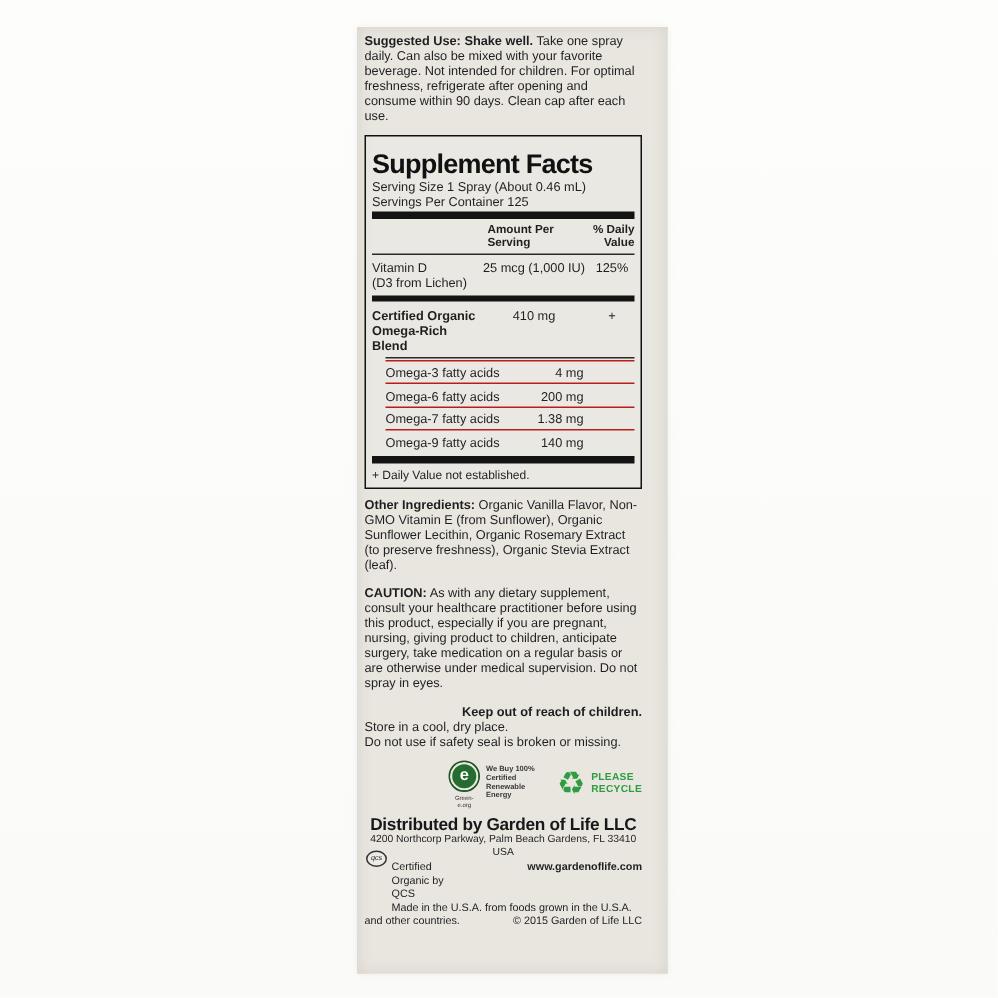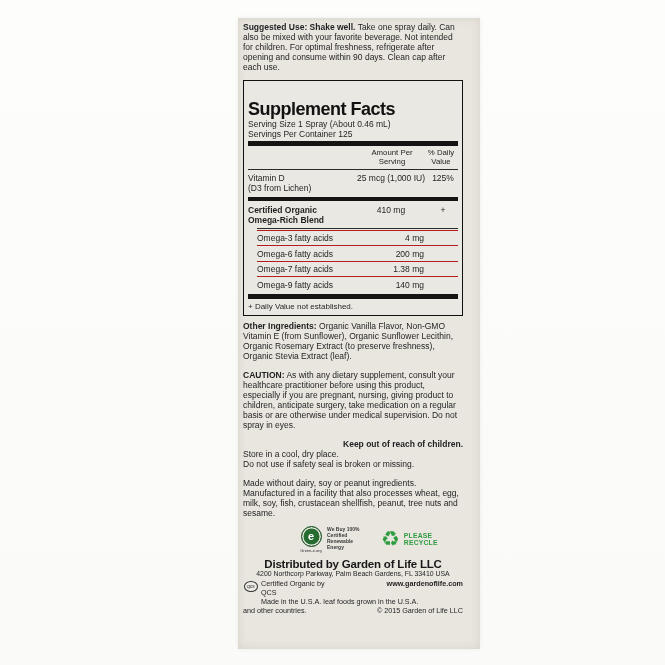--- a/index.html
+++ b/index.html
@@ -5,47 +5,47 @@
   * { margin:0; padding:0; box-sizing:border-box; }
   html,body { width:665px; height:665px; }
   body {
     font-family:"Liberation Sans", sans-serif;
     background:#fdfdfc;
     color:#1c1c1c;
     -webkit-font-smoothing:antialiased;
   }
   .page { position:relative; width:665px; height:665px; background:linear-gradient(180deg,#fdfdfc 0%,#fafaf8 100%); overflow:hidden; }
   .label {
-    position:absolute; left:238px; top:18px; width:242px; height:631px;
+    position:absolute; left:238px; top:18px; width:207px; height:631px;
     background:#e9e6e0;
     box-shadow: inset 0 0 10px rgba(150,140,120,0.22), 0 0 5px rgba(0,0,0,0.06);
     padding:3px 17px 0 5px;
     font-size:8.5px; line-height:10px; color:#1f1f1f;
   }
   .para { margin:0; }
   .para b { font-weight:bold; }
   .su { margin-top:1px; }
 
   
   .sf-box {
     margin-top:8px;
     border:1.5px solid #111;
-    padding:18px 4px 3px 4px;
+    padding:8px 4px 3px 4px;
     background:rgba(255,255,255,0.08);
   }
   .sf-title { font-size:18px; line-height:20px; font-weight:bold; letter-spacing:-0.5px; color:#111; }
   .sf-line { font-size:8.5px; line-height:10px; }
   .bar { background:#141414; margin:2px 0; }
   .bar.thick { height:5px; }
   .bar.med { height:3.5px; }
   .hairline { border-top:1px solid #2a2a2a; margin:1px 0; }
   .sf-header { display:flex; align-items:flex-end; padding-bottom:2px; }
   .sf-header .spacer { flex:1; }
-  .amt-col { width:64px; text-align:center; font-weight:normal; font-size:7.8px; line-height:9px; }
-  .dv-col { width:34px; text-align:center; font-weight:normal; font-size:7.8px; line-height:9px; }
+  .amt-col { width:64px; text-align:left; font-weight:bold; font-size:7.8px; line-height:9px; }
+  .dv-col { width:34px; text-align:right; font-weight:bold; font-size:7.8px; line-height:9px; }
   .sf-row { display:flex; padding:2px 0; }
   .sf-row .name { flex:1; font-size:8.5px; line-height:10px; }
   .sf-row .name.bold { font-weight:bold; }
   .sf-row .amt { width:74px; text-align:center; font-size:8.5px; line-height:10px; }
   .sf-row .dv { width:30px; text-align:center; font-size:8.5px; line-height:10px; }
   .sub { padding-left:9px; }
   .sub-ing { font-size:8.5px; line-height:10px; padding:2px 0; }
   .omega-row { display:flex; padding:2.5px 0 2px 0; border-top:1px solid #b91c1c; }
   .omega-row .name { flex:1; }
   .omega-row .amt { width:50px; text-align:right; margin-right:34px; }
@@ -160,21 +160,20 @@
     <p class="para oi"><b>Other Ingredients:</b><span> Organic Vanilla Flavor, Non-GMO Vitamin E (from Sunflower), Organic Sunflower Lecithin, Organic Rosemary Extract (to preserve freshness), Organic Stevia Extract (leaf).</span></p>
 
     <p class="para caution"><b>CAUTION:</b><span> As with any dietary supplement, consult your healthcare practitioner before using this product, especially if you are pregnant, nursing, giving product to children, anticipate surgery, take medication on a regular basis or are otherwise under medical supervision. Do not spray in eyes.</span></p>
 
     <div class="keepout">
       <div class="head">Keep out of reach of children.</div>
       <div>Store in a cool, dry place.</div>
       <div>Do not use if safety seal is broken or missing.</div>
     </div>
 
-    <p class="para allergen">Made without dairy, soy or peanut ingredients. Manufactured in a facility that also processes wheat, egg, milk, soy, fish, crustacean shellfish, peanut, tree nuts and sesame.</p>
 
     <div class="badges">
       <div class="greene">
         <div class="greene-circle">e</div>
         <div class="greene-caption">Green-e.org</div>
       </div>
       <div class="greene-text">We Buy 100% Certified Renewable Energy</div>
       <div class="recycle-wrap">
         <div class="recycle-glyph">♻</div>
         <div class="recycle-text">
@@ -185,21 +184,21 @@
     </div>
 
     <div class="dist">
       <div class="dist-l1">Distributed by Garden of Life LLC</div>
       <div class="dist-l2">4200 Northcorp Parkway, Palm Beach Gardens, FL 33410 USA</div>
       <div class="qcs-seal">qcs</div>
       <div class="dist-l3">
         <span class="qcs-cert">Certified Organic by QCS</span>
         <span class="url">www.gardenoflife.com</span>
       </div>
-      <div class="dist-l4">Made in the U.S.A. leaf foods grown in the U.S.A.</div>
+      <div class="dist-l4">Made in the U.S.A. from foods grown in the U.S.A.</div>
       <div class="dist-l5">
         <span>and other countries.</span>
         <span>© 2015 Garden of Life LLC</span>
       </div>
     </div>
 
   </div>
 </div>
 
 </body></html>

